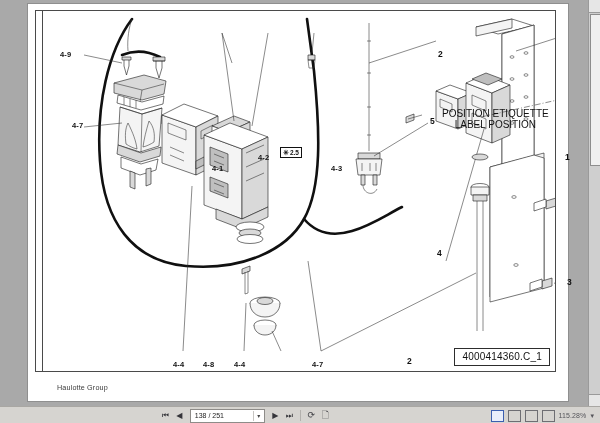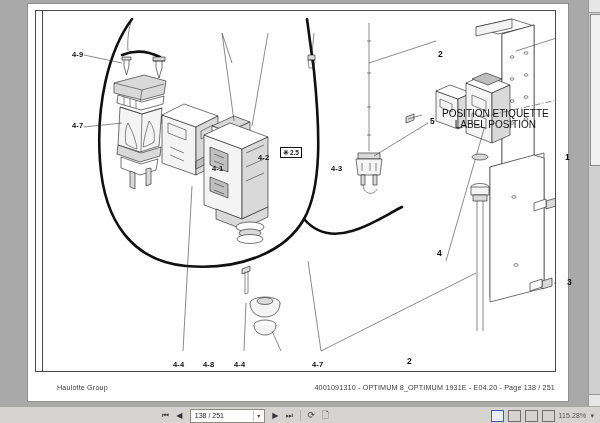--- a/index.html
+++ b/index.html
@@ -342,27 +342,27 @@
         <div class="lbl num" style="left:394px;top:105px;">5</div>
 
         <div class="lbl" style="left:176px;top:153px;">4-1</div>
         <div class="lbl" style="left:222px;top:142px;">4-2</div>
         <div class="lbl" style="left:268px;top:153px;margin-left:27px;">4-3</div>
         <div class="lbl" style="left:198px;top:349px;">4-4</div>
         <div class="lbl" style="left:276px;top:349px;">4-7</div>
         <div class="lbl" style="left:137px;top:349px;">4-4</div>
         <div class="lbl" style="left:36px;top:110px;">4-7</div>
         <div class="lbl" style="left:167px;top:349px;">4-8</div>
-        <div class="lbl" style="left:36px;top:39px;">4-9</div>
-
+        <div class="lbl" style="left:24px;top:39px;">4-9</div>
+
+        <div class="titleblock">4000414360.C_1</div>
       </div>
 
       <div class="footer">
         <span class="left">Haulotte Group</span>
-        <span class="right">4001091310 - OPTIMUM 8_OPTIMUM 1931E - E04.20 - Page 138 / 251</span>
       </div>
 
     </div>
 
     <div class="vscroll">
       <div class="orange-tick"></div>
       <div class="arrow"></div>
       <div class="thumb"></div>
       <div class="arrow down"></div>
     </div>

